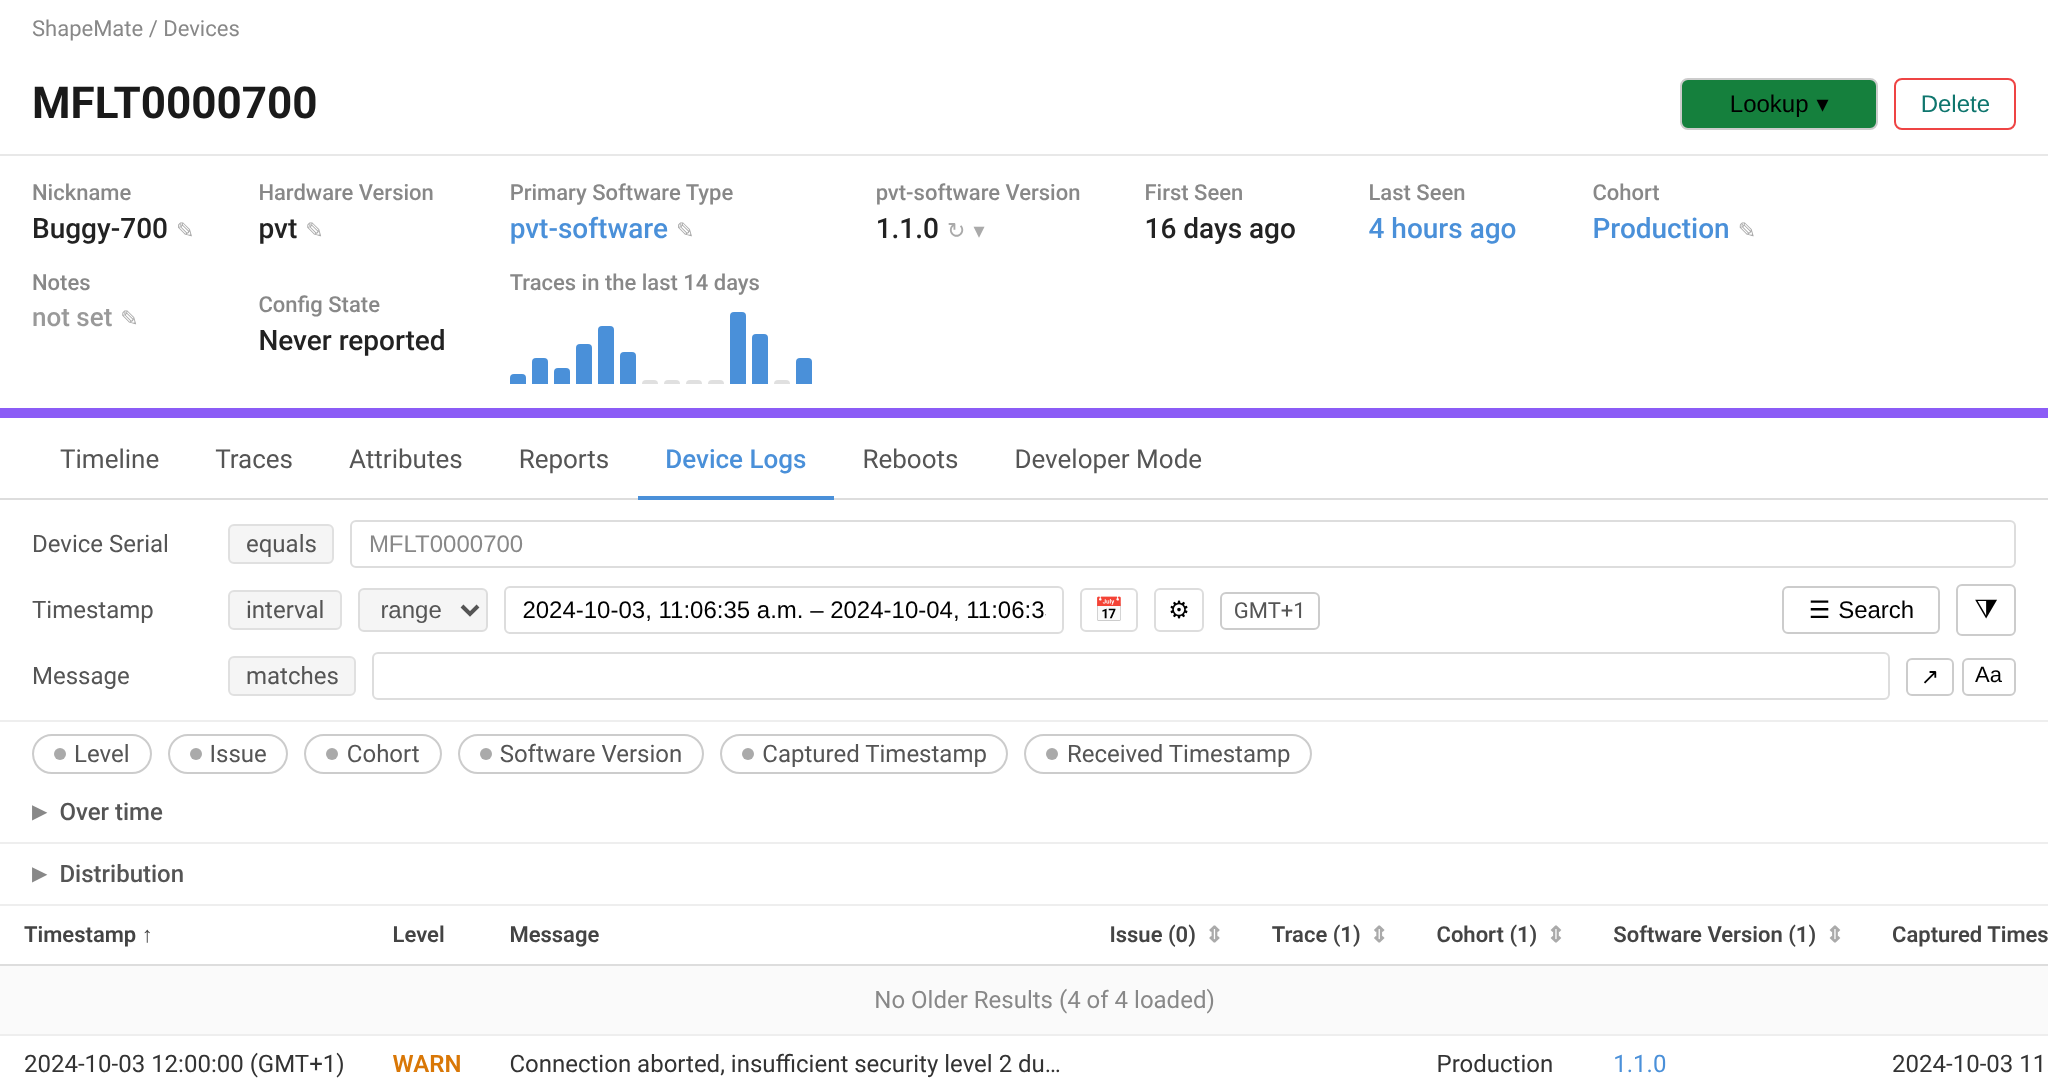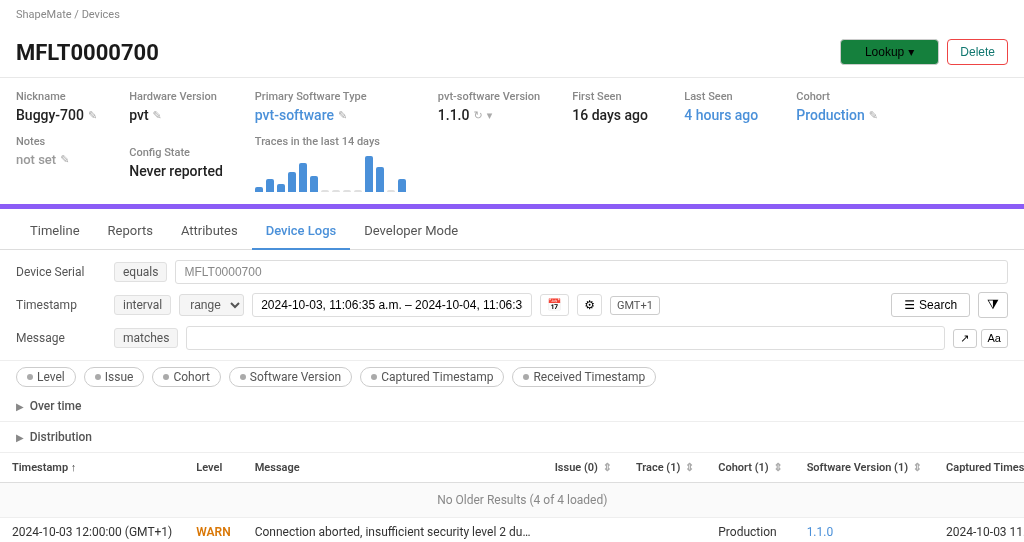--- a/index.html
+++ b/index.html
@@ -156,23 +156,25 @@
     <span class="info-label">Cohort</span>
     <span class="info-value">
       <span class="cohort-link">Production</span>
       <span class="edit-icon">✎</span>
     </span>
   </div>
 </div>
 
 <div class="tabs">
   <div class="tab">Timeline</div>
+  <div class="tab">Traces</div>
+  <div class="tab">Attributes</div>
   <div class="tab">Reports</div>
-  <div class="tab">Attributes</div>
   <div class="tab active">Device Logs</div>
+  <div class="tab">Reboots</div>
   <div class="tab">Developer Mode</div>
 </div>
 
 <div class="filters">
   <div class="filter-row">
     <span class="filter-label">Device Serial</span>
     <span class="filter-tag">equals</span>
     <input class="filter-input" readonly="" style="color: rgb(136, 136, 136);" value="MFLT0000700">
   </div>
   <div class="filter-row">

